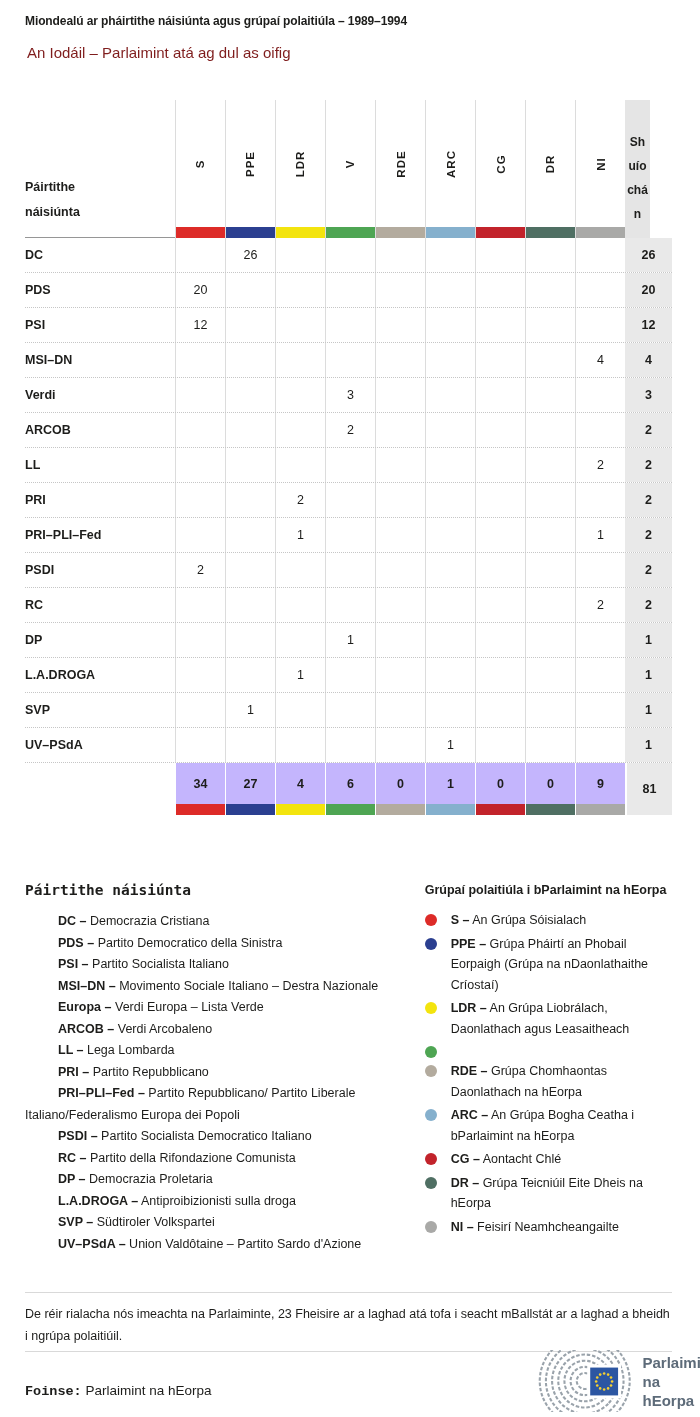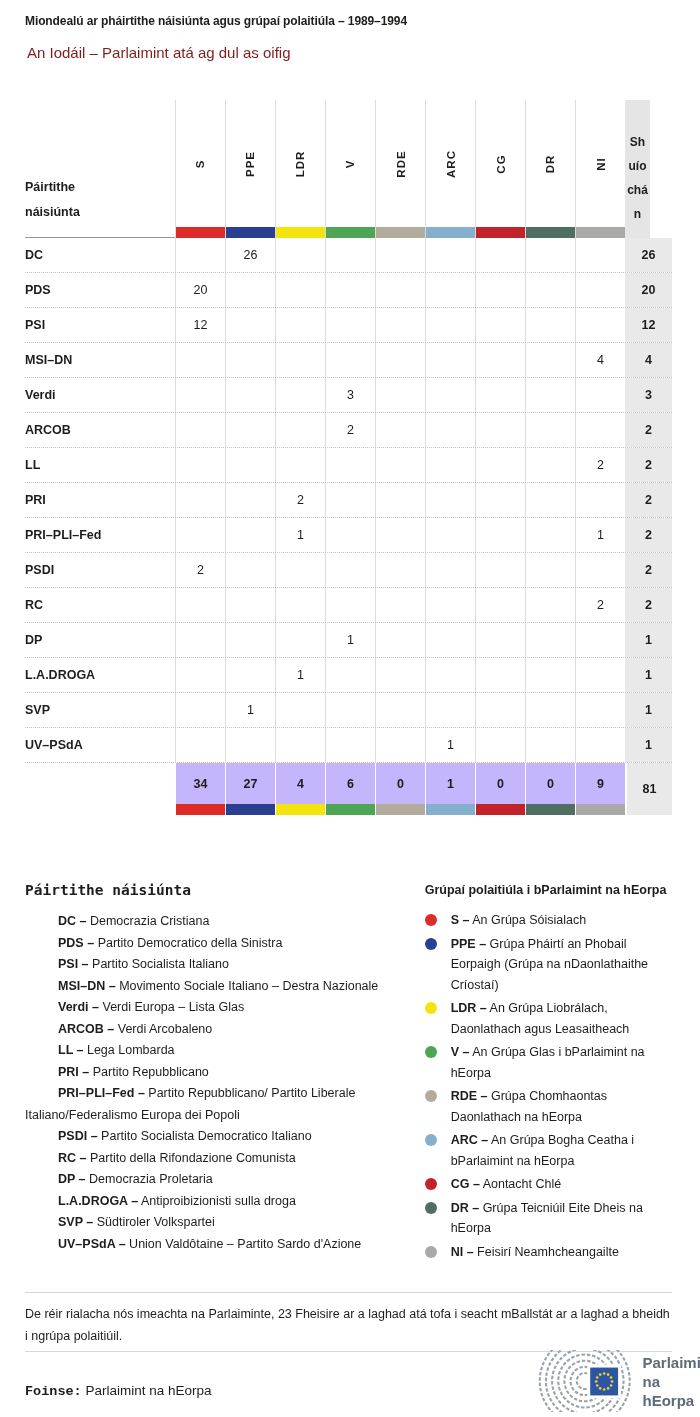--- a/index.html
+++ b/index.html
@@ -364,21 +364,21 @@
   </div>
 
   <div class="legends">
     <div class="legend-left">
       <h3>Páirtithe náisiúnta</h3>
       <div id="party-items">
           <div class="item"><b>DC –</b> <span>Democrazia Cristiana</span></div>
           <div class="item"><b>PDS –</b> <span>Partito Democratico della Sinistra</span></div>
           <div class="item"><b>PSI –</b> <span>Partito Socialista Italiano</span></div>
           <div class="item"><b>MSI–DN –</b> <span>Movimento Sociale Italiano – Destra Nazionale</span></div>
-          <div class="item"><b>Verdi –</b> <span>Verdi Europa – Lista Glas</span></div>
+          <div class="item"><b>Europa –</b> <span>Verdi Europa – Lista Verde</span></div>
           <div class="item"><b>ARCOB –</b> <span>Verdi Arcobaleno</span></div>
           <div class="item"><b>LL –</b> <span>Lega Lombarda</span></div>
           <div class="item"><b>PRI –</b> <span>Partito Repubblicano</span></div>
           <div class="item"><b>PRI–PLI–Fed –</b> <span>Partito Repubblicano/ Partito Liberale Italiano/Federalismo Europa dei Popoli</span></div>
           <div class="item"><b>PSDI –</b> <span>Partito Socialista Democratico Italiano</span></div>
           <div class="item"><b>RC –</b> <span>Partito della Rifondazione Comunista</span></div>
           <div class="item"><b>DP –</b> <span>Democrazia Proletaria</span></div>
           <div class="item"><b>L.A.DROGA –</b> <span>Antiproibizionisti sulla droga</span></div>
           <div class="item"><b>SVP –</b> <span>Südtiroler Volkspartei</span></div>
           <div class="item"><b>UV–PSdA –</b> <span>Union Valdôtaine – Partito Sardo d'Azione</span></div>
@@ -394,21 +394,20 @@
           <div class="gitem">
             <div class="dot" style="background: rgb(43, 63, 144);"></div>
             <div class="gtext"><b>PPE –</b> <span>Grúpa Pháirtí an Phobail Eorpaigh (Grúpa na nDaonlathaithe Críostaí)</span></div>
           </div>
           <div class="gitem">
             <div class="dot" style="background: rgb(243, 228, 14);"></div>
             <div class="gtext"><b>LDR –</b> <span>An Grúpa Liobrálach, Daonlathach agus Leasaitheach</span></div>
           </div>
           <div class="gitem">
             <div class="dot" style="background: rgb(78, 165, 83);"></div>
-            <div class="gtext"><b>V –</b> <span>An Grúpa Glas i bParlaimint na hEorpa</span></div>
           </div>
           <div class="gitem">
             <div class="dot" style="background: rgb(179, 171, 158);"></div>
             <div class="gtext"><b>RDE –</b> <span>Grúpa Chomhaontas Daonlathach na hEorpa</span></div>
           </div>
           <div class="gitem">
             <div class="dot" style="background: rgb(133, 176, 205);"></div>
             <div class="gtext"><b>ARC –</b> <span>An Grúpa Bogha Ceatha i bParlaimint na hEorpa</span></div>
           </div>
           <div class="gitem">

